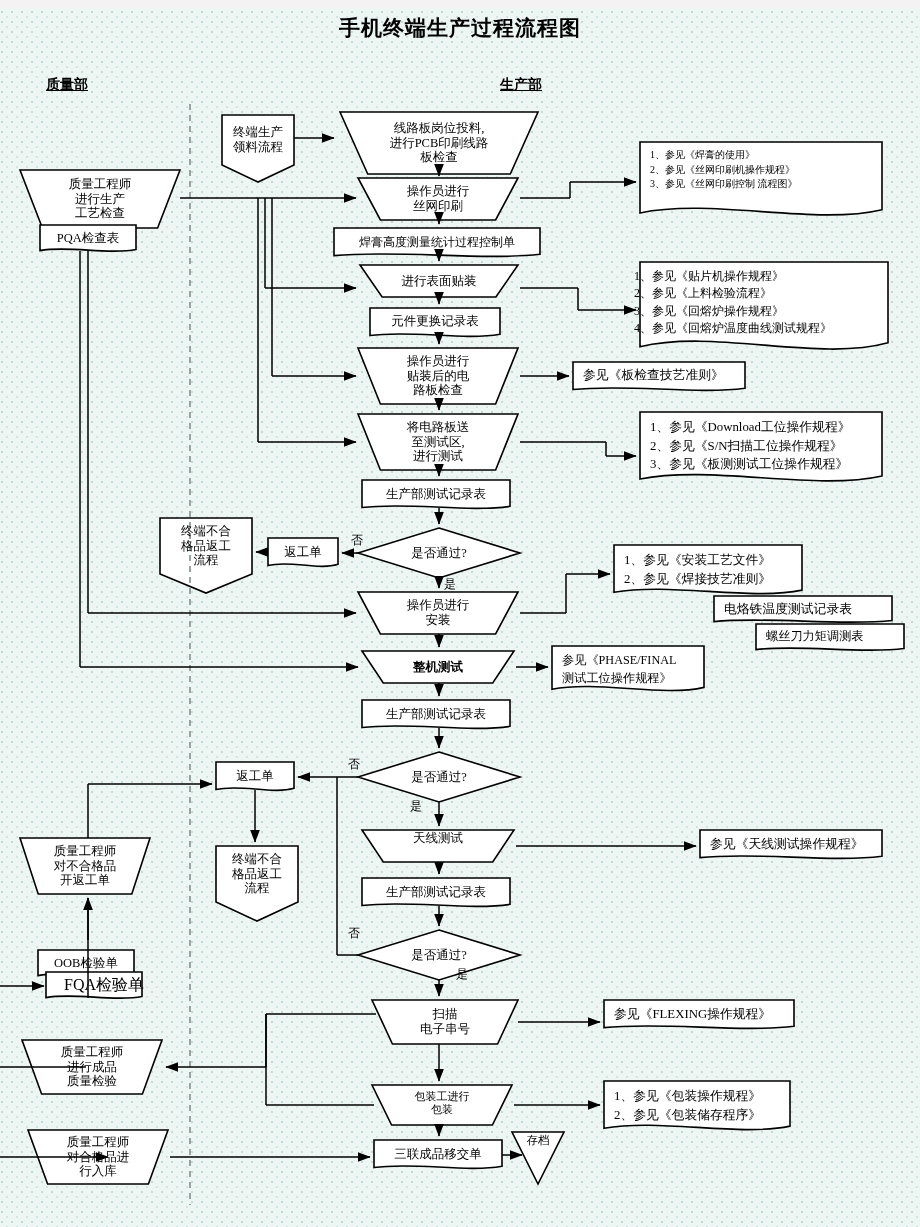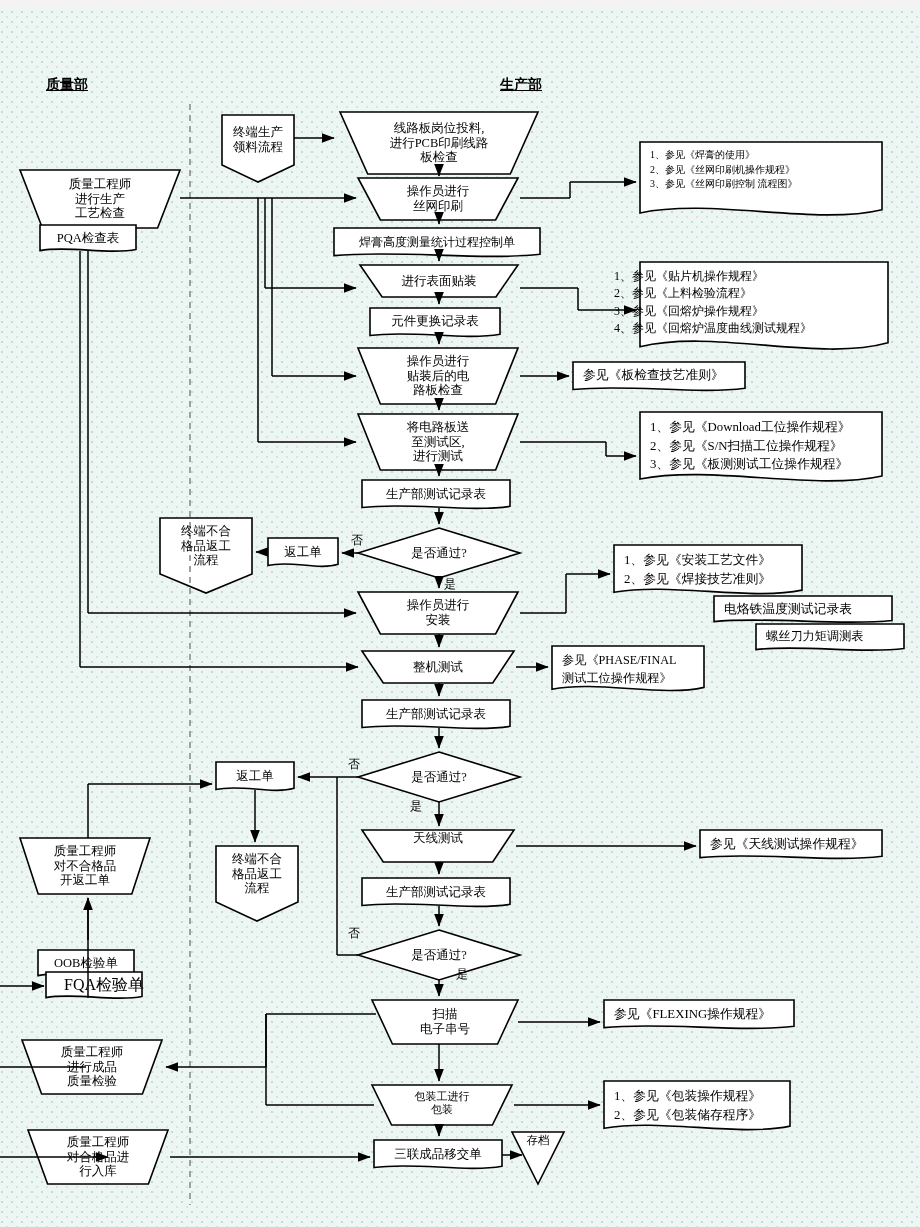--- a/index.html
+++ b/index.html
@@ -28,20 +28,21 @@
   .lbl{position:absolute;font-size:12px;}
   .refbox{position:absolute;box-sizing:border-box;text-align:left;font-size:12.5px;
           line-height:1.45;white-space:pre-line;color:#000;padding:6px 8px 10px 10px;}
 </style>
 </head>
 <body>
 
 <div id="stage">
   <div id="topband"></div>
 
+  <div class="title">手机终端生产过程流程图</div>
 
   <svg class="layer" viewBox="0 0 920 1227">
     <defs>
       <marker id="ah" markerWidth="9" markerHeight="9" refX="8" refY="3.2" orient="auto">
         <path d="M0,0 L8.5,3.2 L0,6.4 z" fill="#000"></path>
       </marker>
     </defs>
     <g id="shapes" fill="#ffffff" stroke="#000000" stroke-width="1.6">
         <path d="M222,115 H294 V165 L258,182 L222,165 Z"></path>
         <path d="M340,112 H538 L510.28,174 H367.72 Z"></path>
@@ -218,21 +219,21 @@
 至测试区,
 进行测试</div>
       <div class="node" style="left: 362px; top: 480px; width: 148px; height: 28px; font-size: 12.5px;">生产部测试记录表</div>
       <div class="node" style="left: 358px; top: 528px; width: 162px; height: 50px; font-size: 12.5px;">是否通过?</div>
       <div class="node" style="left: 268px; top: 538px; width: 70px; height: 28px; font-size: 12.5px;">返工单</div>
       <div class="node" style="left: 160px; top: 518px; width: 92px; height: 56px; font-size: 12.5px; align-items: center;">终端不合
 格品返工
 流程</div>
       <div class="node" style="left: 358px; top: 592px; width: 160px; height: 42px; font-size: 12.5px;">操作员进行
 安装</div>
-      <div class="node" style="left: 362px; top: 651px; width: 152px; height: 32px; font-size: 12.5px;">整机测试</div>
+      <div class="node" style="left: 362px; top: 651px; width: 152px; height: 32px; font-size: 12.5px; font-weight: bold;">整机测试</div>
       <div class="node" style="left: 362px; top: 700px; width: 148px; height: 28px; font-size: 12.5px;">生产部测试记录表</div>
       <div class="node" style="left: 358px; top: 752px; width: 162px; height: 50px; font-size: 12.5px;">是否通过?</div>
       <div class="node" style="left: 216px; top: 762px; width: 78px; height: 28px; font-size: 12.5px;">返工单</div>
       <div class="node" style="left: 216px; top: 846px; width: 82px; height: 56px; font-size: 12.5px; align-items: center;">终端不合
 格品返工
 流程</div>
       <div class="node" style="left: 20px; top: 838px; width: 130px; height: 56px; font-size: 12.5px;">质量工程师
 对不合格品
 开返工单</div>
       <div class="node" style="left: 38px; top: 950px; width: 96px; height: 26px; font-size: 12.5px;">OOB检验单</div>
@@ -250,21 +251,21 @@
 进行成品
 质量检验</div>
       <div class="node" style="left: 28px; top: 1130px; width: 140px; height: 54px; font-size: 12.5px;">质量工程师
 对合格品进
 行入库</div>
     </div>
   <div id="reflayer">
       <div class="refbox" style="left: 640px; top: 142px; width: 242px; height: 72px; font-size: 10px;">1、参见《焊膏的使用》
 2、参见《丝网印刷机操作规程》
 3、参见《丝网印刷控制 流程图》</div>
-      <div class="refbox" style="left: 604px; top: 262px; width: 248px; height: 86px; font-size: 12px;">1、参见《贴片机操作规程》
+      <div class="refbox" style="left: 624px; top: 262px; width: 248px; height: 86px; font-size: 12px;">1、参见《贴片机操作规程》
 2、参见《上料检验流程》
 3、参见《回熔炉操作规程》
 4、参见《回熔炉温度曲线测试规程》</div>
       <div class="refbox" style="left: 573px; top: 362px; width: 172px; height: 28px; font-size: 12.8px; display: flex; align-items: center; padding-bottom: 6px; font-family: Liberation Mono, monospace;">参见《板检查技艺准则》</div>
       <div class="refbox" style="left: 640px; top: 412px; width: 242px; height: 68px; font-size: 12.8px;">1、参见《Download工位操作规程》
 2、参见《S/N扫描工位操作规程》
 3、参见《板测测试工位操作规程》</div>
       <div class="refbox" style="left: 614px; top: 545px; width: 188px; height: 48px; font-size: 12.8px;">1、参见《安装工艺文件》
 2、参见《焊接技艺准则》</div>
       <div class="refbox" style="left: 714px; top: 596px; width: 178px; height: 26px; font-size: 12.8px; display: flex; align-items: center; padding-bottom: 6px;">电烙铁温度测试记录表</div>

